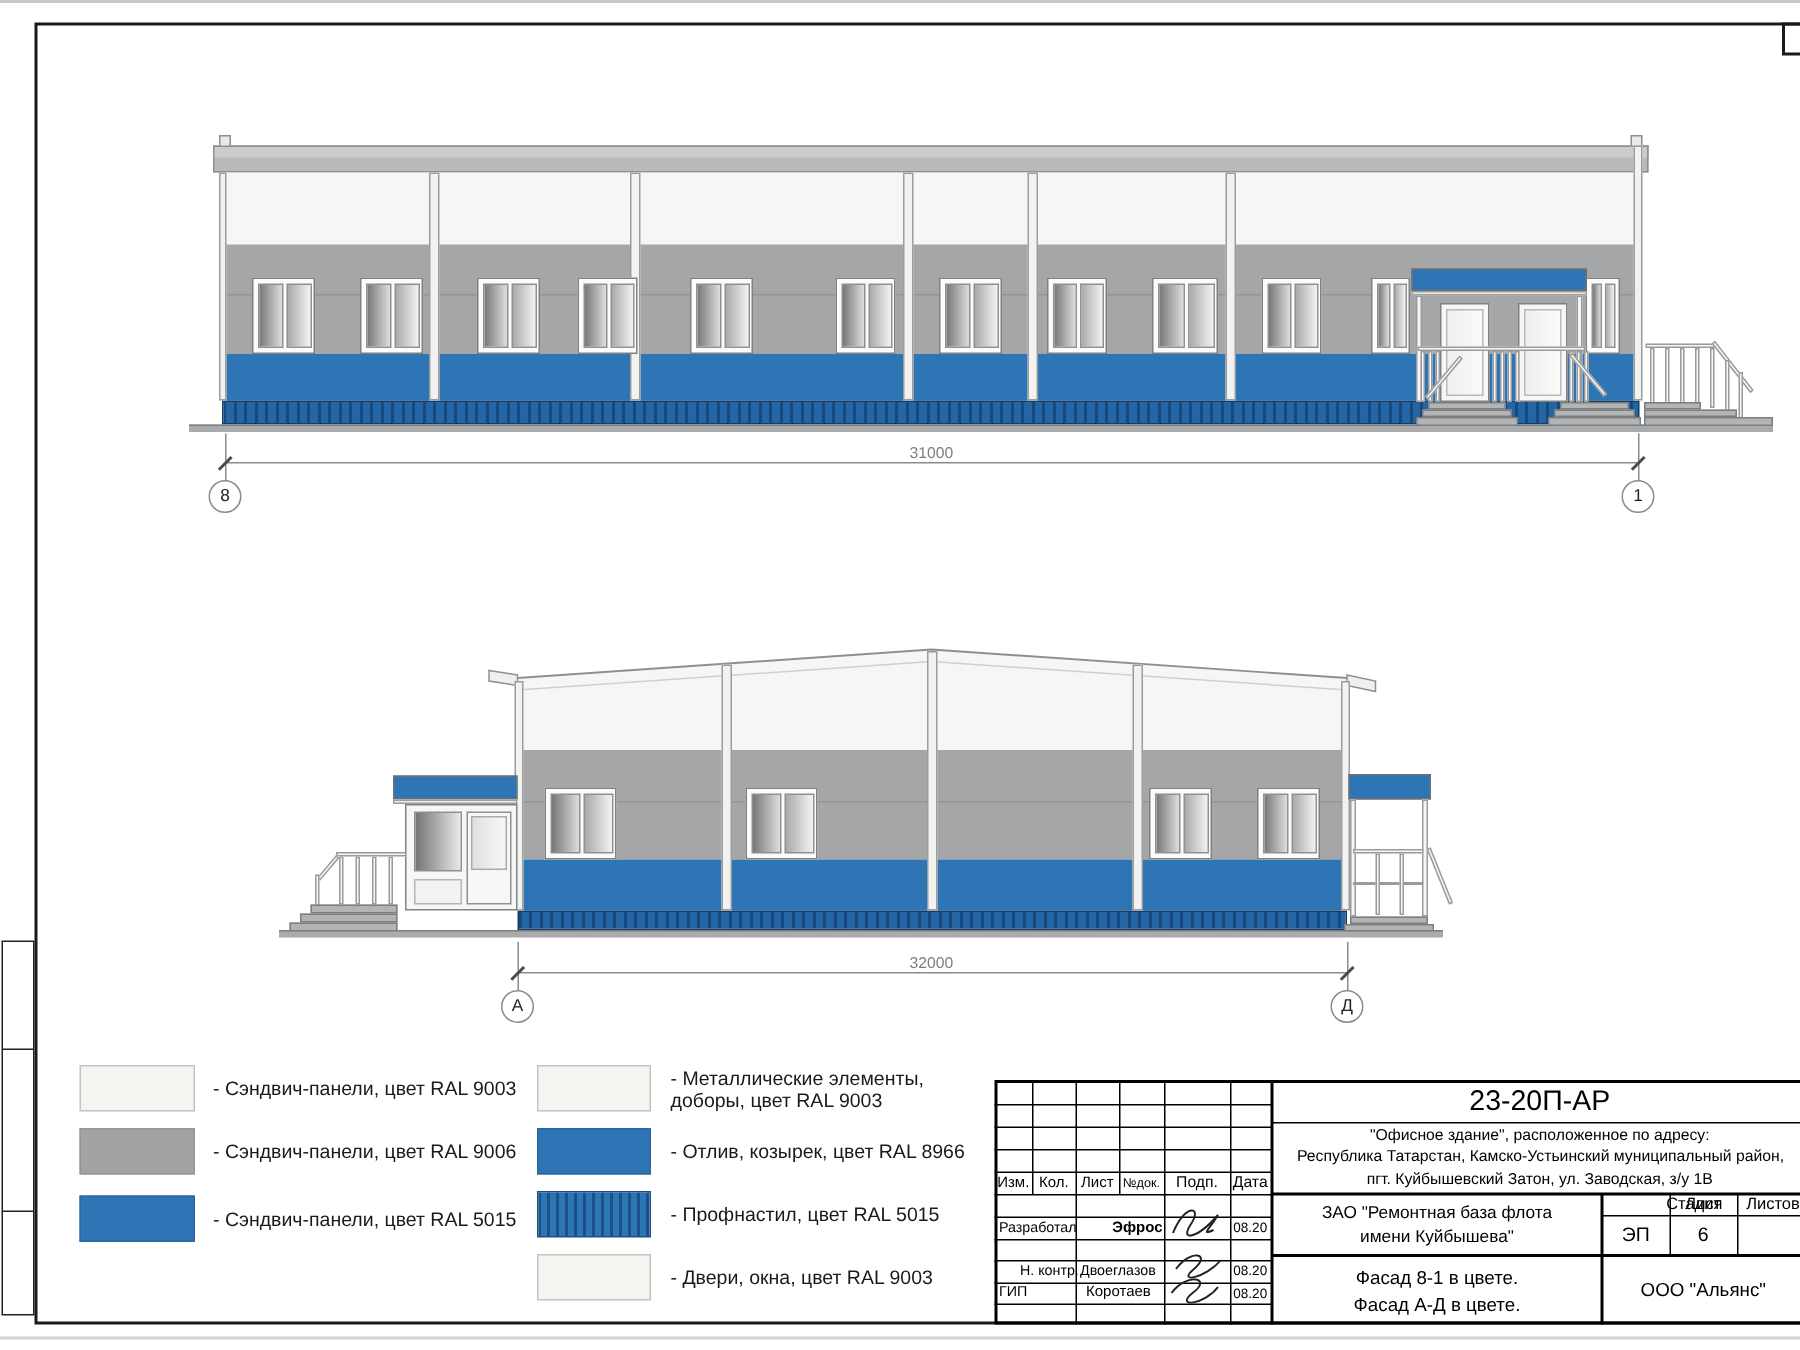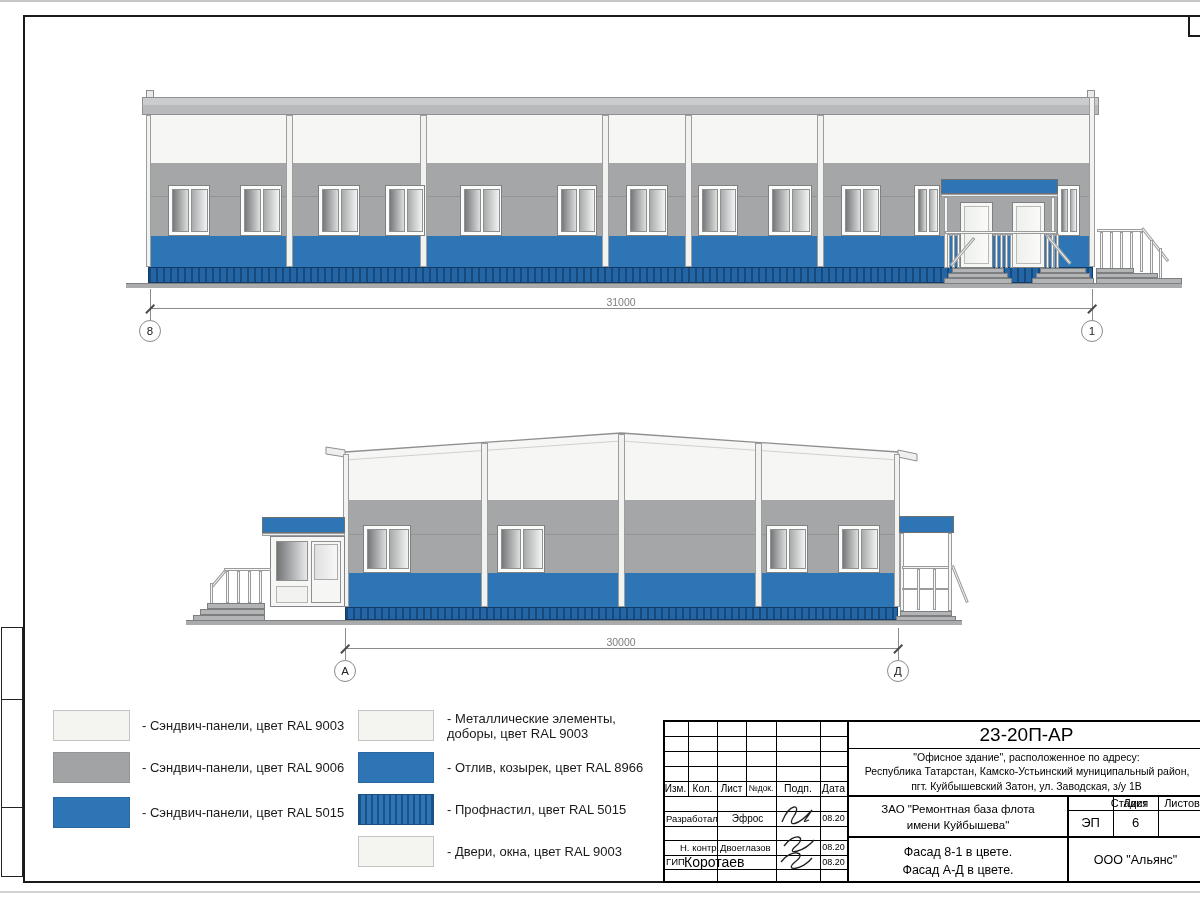--- a/index.html
+++ b/index.html
@@ -216,21 +216,21 @@
   <div class="tick" style="left:1086px;top:308px;"></div>
   <div class="dim-label" style="left:521px;top:296px;width:200px;">31000</div>
   <div class="axis-circle" style="left:139px;top:320px;">8</div>
   <div class="axis-circle" style="left:1081px;top:320px;">1</div>
 
   <div class="ext-line" style="left:345px;top:628px;height:32px;"></div>
   <div class="ext-line" style="left:898px;top:628px;height:32px;"></div>
   <div class="dim-line" style="left:345px;top:648px;width:554px;"></div>
   <div class="tick" style="left:339px;top:648px;"></div>
   <div class="tick" style="left:892px;top:648px;"></div>
-  <div class="dim-label" style="left:521px;top:636px;width:200px;">30000</div>
+  <div class="dim-label" style="left:521px;top:636px;width:200px;">32000</div>
   <div class="axis-circle" style="left:334px;top:660px;">А</div>
   <div class="axis-circle" style="left:887px;top:660px;">Д</div>
 
   <div>
     <div class="swatch sw-white" style="left:53px;top:710px;"></div>
     <div class="legend-label lh31" style="left:142px;top:710px;width:220px;">- Сэндвич-панели, цвет RAL 9003</div>
     <div class="swatch sw-gray" style="left:53px;top:752px;"></div>
     <div class="legend-label lh31" style="left:142px;top:752px;width:220px;">- Сэндвич-панели, цвет RAL 9006</div>
     <div class="swatch sw-blue" style="left:53px;top:797px;"></div>
     <div class="legend-label lh31" style="left:142px;top:797px;width:220px;">- Сэндвич-панели, цвет RAL 5015</div>
@@ -272,27 +272,27 @@
         <div style="position: absolute; left: 848px; top: 795px; width: 357px; height: 2px; background: rgb(0, 0, 0);"></div>
         <div style="position: absolute; left: 1068px; top: 810px; width: 137px; height: 1px; background: rgb(0, 0, 0);"></div>
         <div style="position: absolute; left: 848px; top: 836px; width: 357px; height: 2px; background: rgb(0, 0, 0);"></div>
         <div style="position: absolute; left: 663px; top: 781px; width: 25px; height: 15px; line-height: 15px; font-size: 10px; text-align: center; overflow: hidden; color: rgb(0, 0, 0);">Изм.</div>
         <div style="position: absolute; left: 688px; top: 781px; width: 29px; height: 15px; line-height: 15px; font-size: 10px; text-align: center; overflow: hidden; color: rgb(0, 0, 0);">Кол.</div>
         <div style="position: absolute; left: 717px; top: 781px; width: 29px; height: 15px; line-height: 15px; font-size: 10px; text-align: center; overflow: hidden; color: rgb(0, 0, 0);">Лист</div>
         <div style="position: absolute; left: 746px; top: 781px; width: 30px; height: 15px; line-height: 15px; font-size: 8.5px; text-align: center; overflow: hidden; color: rgb(0, 0, 0);">№док.</div>
         <div style="position: absolute; left: 776px; top: 781px; width: 44px; height: 15px; line-height: 15px; font-size: 10.5px; text-align: center; overflow: hidden; color: rgb(0, 0, 0);">Подп.</div>
         <div style="position: absolute; left: 820px; top: 781px; width: 27px; height: 15px; line-height: 15px; font-size: 10.5px; text-align: center; overflow: hidden; color: rgb(0, 0, 0);">Дата</div>
         <div style="position: absolute; left: 666px; top: 811px; width: 52px; height: 15px; line-height: 15px; font-size: 9.5px; text-align: left; overflow: hidden; color: rgb(0, 0, 0);">Разработал</div>
-        <div style="position: absolute; left: 720px; top: 811px; width: 55px; height: 15px; line-height: 15px; font-size: 10px; text-align: center; overflow: hidden; color: rgb(0, 0, 0);">Эфрос</div>
+        <div style="position: absolute; left: 720px; top: 811px; width: 55px; height: 15px; line-height: 15px; font-size: 10px; text-align: right; overflow: hidden; color: rgb(0, 0, 0); font-weight: bold;">Эфрос</div>
         <div style="position: absolute; left: 820px; top: 811px; width: 27px; height: 15px; line-height: 15px; font-size: 9px; text-align: center; overflow: hidden; color: rgb(0, 0, 0);">08.20</div>
         <div style="position: absolute; left: 680px; top: 840px; width: 52px; height: 15px; line-height: 15px; font-size: 9.5px; text-align: left; overflow: hidden; color: rgb(0, 0, 0);">Н. контр.</div>
         <div style="position: absolute; left: 720px; top: 840px; width: 56px; height: 15px; line-height: 15px; font-size: 9.5px; text-align: left; overflow: hidden; color: rgb(0, 0, 0);">Двоеглазов</div>
         <div style="position: absolute; left: 820px; top: 840px; width: 27px; height: 15px; line-height: 15px; font-size: 9px; text-align: center; overflow: hidden; color: rgb(0, 0, 0);">08.20</div>
         <div style="position: absolute; left: 666px; top: 855px; width: 52px; height: 14px; line-height: 14px; font-size: 9.5px; text-align: left; overflow: hidden; color: rgb(0, 0, 0);">ГИП</div>
-        <div style="position: absolute; left: 684px; top: 855px; width: 68px; height: 14px; line-height: 14px; font-size: 14px; text-align: left; overflow: hidden; color: rgb(0, 0, 0);">Коротаев</div>
+        <div style="position: absolute; left: 724px; top: 855px; width: 68px; height: 14px; line-height: 14px; font-size: 10px; text-align: left; overflow: hidden; color: rgb(0, 0, 0);">Коротаев</div>
         <div style="position: absolute; left: 820px; top: 855px; width: 27px; height: 14px; line-height: 14px; font-size: 9px; text-align: center; overflow: hidden; color: rgb(0, 0, 0);">08.20</div>
       </div>
 
     <div class="tb-text tb-center" style="left:850px;top:720px;width:353px;height:28px;line-height:29px;font-size:19px;">23-20П-АР</div>
 
     <div class="tb-text tb-center" style="left:850px;top:751px;width:353px;font-size:10.5px;">"Офисное здание", расположенное по адресу:</div>
     <div class="tb-text tb-center" style="left:848px;top:765px;width:358px;font-size:10.5px;">Республика Татарстан, Камско-Устьинский муниципальный район,</div>
     <div class="tb-text tb-center" style="left:850px;top:780px;width:353px;font-size:10.5px;">пгт. Куйбышевский Затон, ул. Заводская, з/у 1В</div>
 
     <div class="tb-text tb-center tb-org" style="left:850px;top:801px;width:216px;font-size:11.5px;line-height:16px;">ЗАО "Ремонтная база флота

